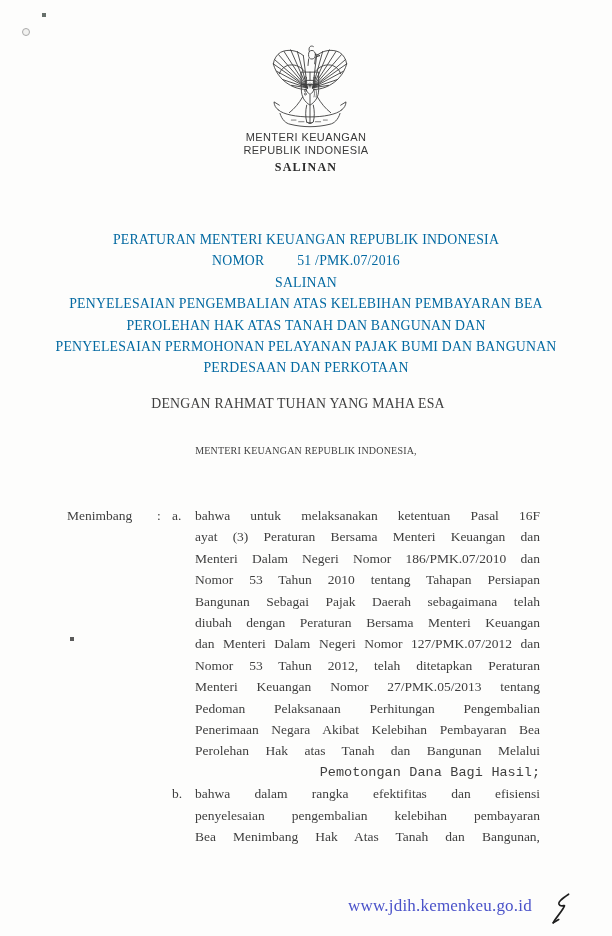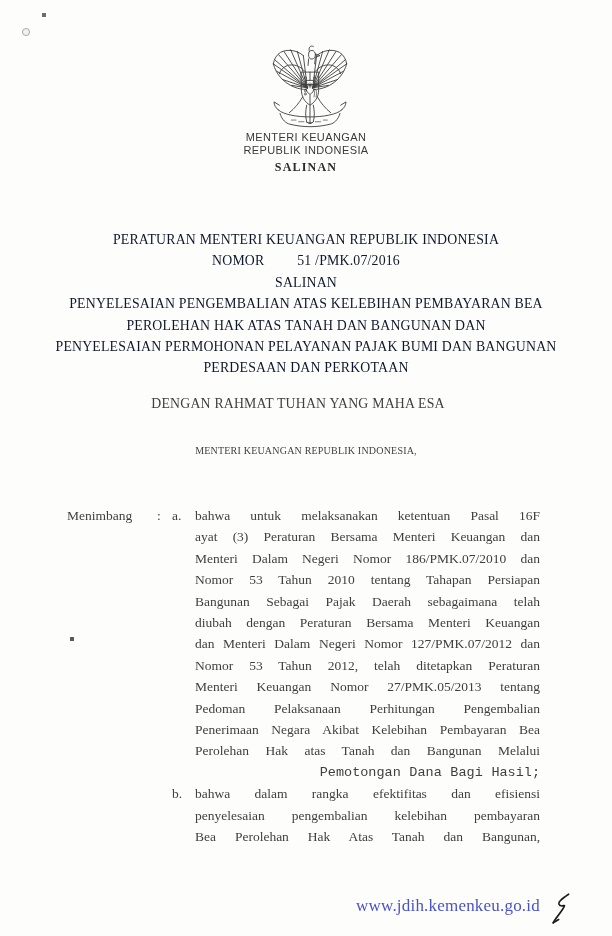--- a/index.html
+++ b/index.html
@@ -22,40 +22,40 @@
     font-family:"Liberation Sans", sans-serif; font-size:11px; line-height:12.5px;
     letter-spacing:0.4px; color:#3a3a3a;
   }
   .salinan {
     margin-top:5px; font-family:"Liberation Serif", serif; font-weight:bold;
     font-size:12px; letter-spacing:1.2px; color:#2b2b2b;
   }
 
   .title-block {
     position:absolute; left:40px; right:40px; top:229px; text-align:center;
-    font-size:13.8px; line-height:21.4px; letter-spacing:0.2px; color:#0f172a;
+    font-size:13.8px; line-height:21.4px; letter-spacing:0.2px; color:#0369a1;
   }
   .invocation { position:absolute; left:0; right:16px; top:396px; text-align:center; font-size:13.8px; letter-spacing:0.2px; }
   .authority  { position:absolute; left:0; right:0; top:445px; text-align:center; font-size:10px; letter-spacing:0.2px; }
 
   .considering {
     position:absolute; left:67px; top:505px; width:473px;
     font-size:13.5px; line-height:21.4px; word-spacing:0.5px;
   }
   .c-label { position:absolute; left:0; top:0; }
   .c-colon { position:absolute; left:90px; top:0; }
   .c-items { margin-left:105px; }
   .item { display:flex; }
   .item-letter { width:23px; flex:none; }
   .item-lines  { width:345px; flex:none; }
   .jl { text-align:justify; text-align-last:justify; }
   .ll { text-align:right;font-family:Liberation Mono, monospace; }
 
   .footer-link {
-    position:absolute; left:348px; top:896px; width:200px; text-align:center;
+    position:absolute; left:348px; top:896px; width:200px; text-align:left;
     font-size:17px; color:#4a52c9; letter-spacing:0.2px; text-decoration:none;
     cursor:pointer;
   }
   .paraf { position:absolute; left:551px; top:892px; width:22px; height:30px; }
 </style>
 </head>
 <body>
 
 <div class="page">
 
@@ -143,21 +143,21 @@
           <div class="jl">Penerimaan Negara Akibat Kelebihan Pembayaran Bea</div>
           <div class="jl">Perolehan Hak atas Tanah dan Bangunan Melalui</div>
           <div class="ll">Pemotongan Dana Bagi Hasil;</div>
         </div>
       </div>
       <div class="item">
         <div class="item-letter">b.</div>
         <div class="item-lines">
           <div class="jl">bahwa dalam rangka efektifitas dan efisiensi</div>
           <div class="jl">penyelesaian pengembalian kelebihan pembayaran</div>
-          <div class="jl">Bea Perolehan Hak Atas Tanah dan Bangunan,</div>
+          <div class="jl">Bea Menimbang Hak Atas Tanah dan Bangunan,</div>
         </div>
       </div>
     </div>
   </div>
 
   <a class="footer-link">www.jdih.kemenkeu.go.id</a>
 
   <div class="paraf">
     <svg viewBox="0 0 20 30" aria-hidden="true">
       <path d="M16,2 C10,6 5,10 8,12 C11,14 14,10 11,15 C8,20 4,24 2,28" stroke="#1f1f1f" stroke-width="1.5" fill="none" stroke-linecap="round"></path>

